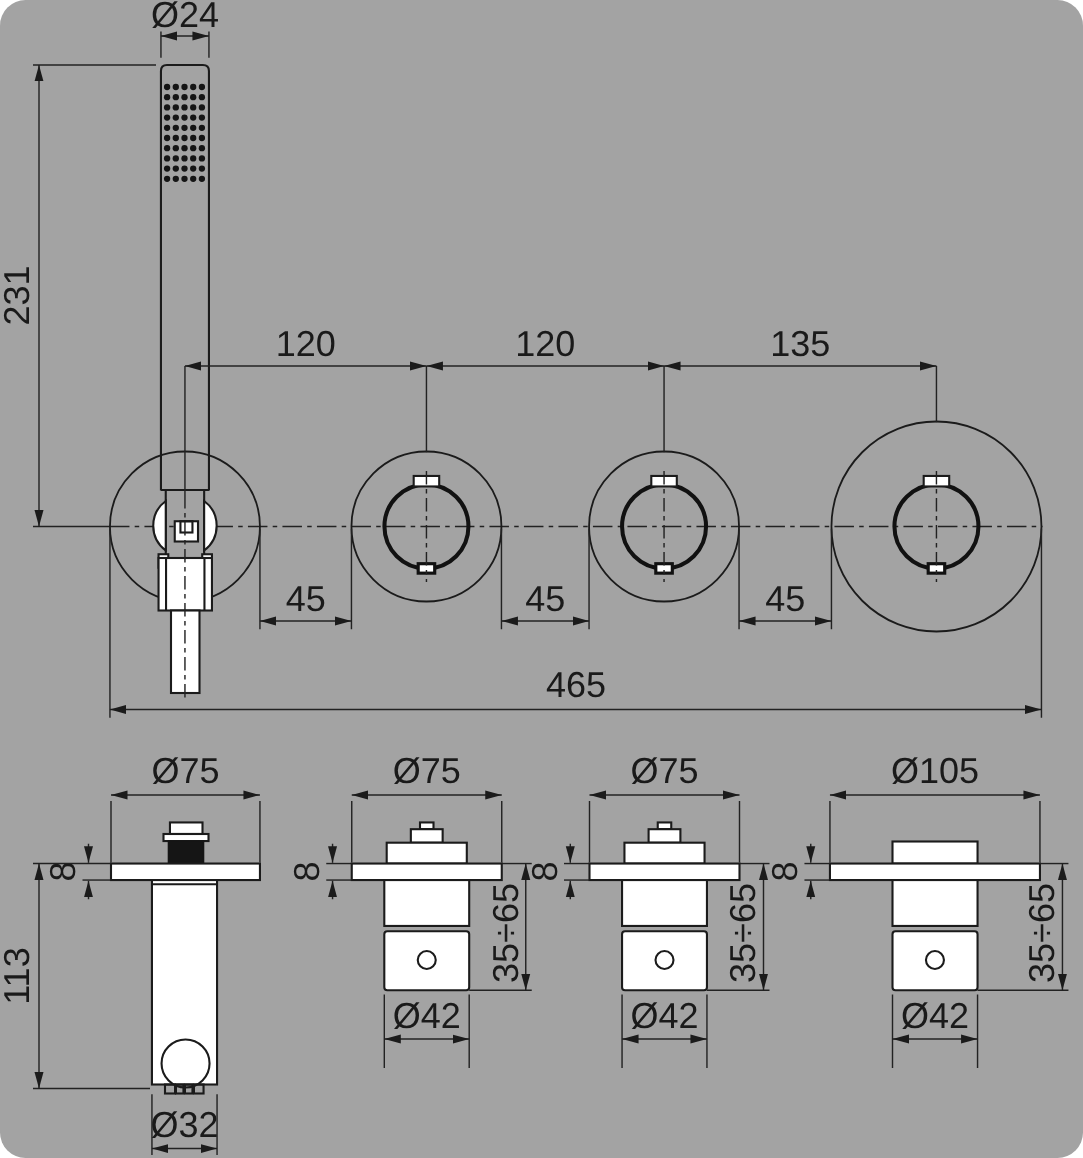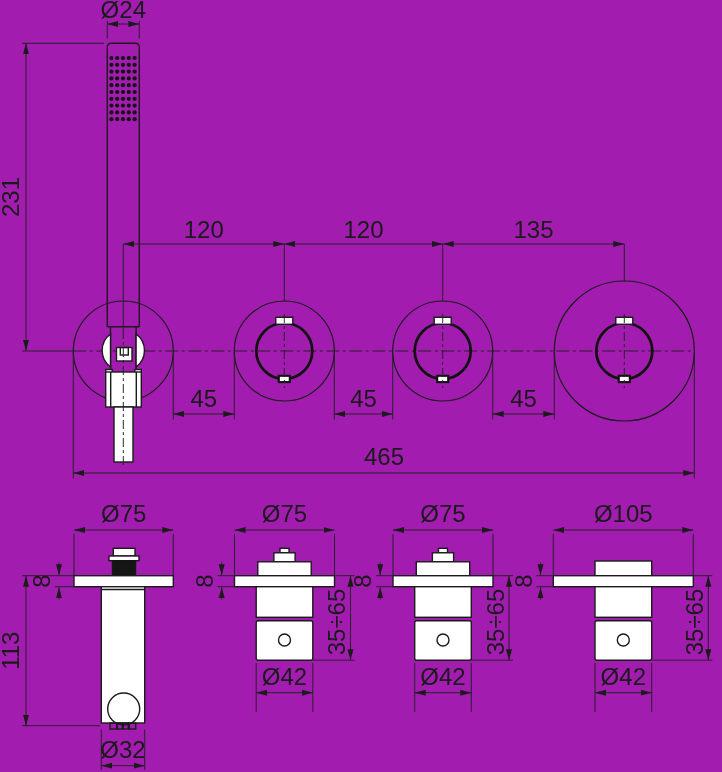--- a/index.html
+++ b/index.html
@@ -1,16 +1,16 @@
 <!DOCTYPE html>
 <html><head>
 <meta charset="utf-8">
 <style>
   html,body{margin:0;padding:0;background:#ffffff;}
-  .sheet{width:722px;height:772px;background:#a21caf;position:relative;font-family:"Liberation Sans",sans-serif;}
+  .sheet{width:722px;height:772px;background:#a3a3a3;position:relative;font-family:"Liberation Sans",sans-serif;border-radius:17px;}
   svg{display:block;}
   .outline{stroke:#1b1b1b;stroke-width:1.4;fill:none;}
   .thin{stroke:#1b1b1b;stroke-width:1.2;fill:none;}
   .bold{stroke:#111;stroke-width:2.7;fill:none;}
   .boldtab{stroke:#111;stroke-width:2.1;fill:#fff;}
   .whitefill{fill:#fff;}
   .blackfill{fill:#151515;stroke:#151515;}
   .dim{stroke:#222;stroke-width:0.95;fill:none;}
   .cline{stroke:#222;stroke-width:0.95;fill:none;stroke-dasharray:13 3.5 3 3.5;}
   .cshort{stroke:#222;stroke-width:0.95;fill:none;stroke-dasharray:9 3 3 3;}

